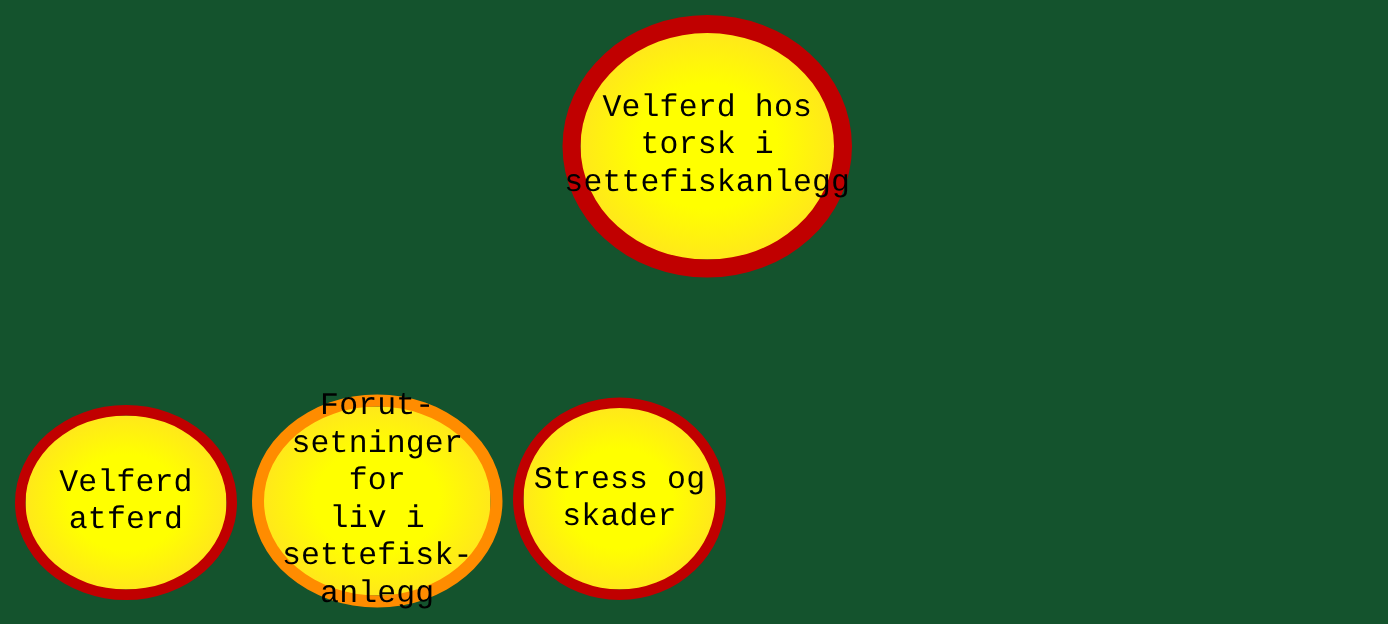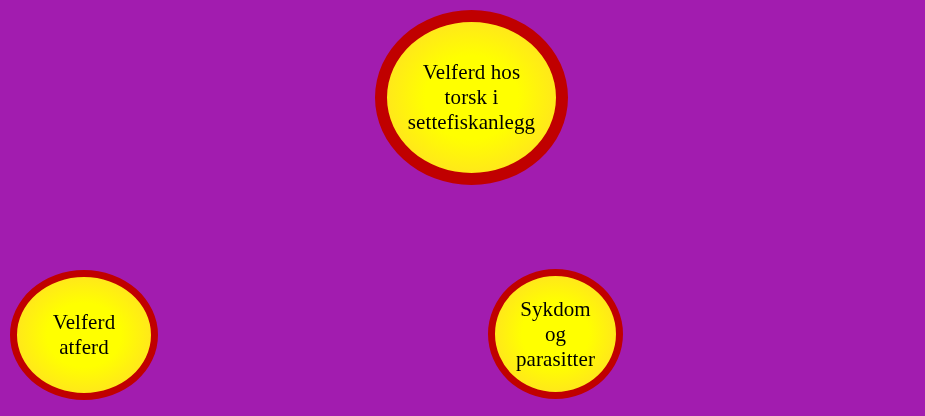--- a/index.html
+++ b/index.html
@@ -4,23 +4,23 @@
 <style>
   html, body {
     margin: 0;
     padding: 0;
     background: #000000;
   }
   .canvas {
     position: relative;
     width: 925px;
     height: 416px;
-    background: #a21caf;
+    background: #14532d;
     overflow: hidden;
-    font-family: Liberation Serif, serif;
+    font-family: Liberation Mono, monospace;
   }
   .node {
     position: absolute;
     box-sizing: border-box;
     border-radius: 50%;
     background: radial-gradient(closest-side, #FFFF00 55%, #FFE81A 100%);
     display: flex;
     align-items: center;
     justify-content: center;
     text-align: center;
@@ -53,23 +53,28 @@
     <span class="node-label">Velferd hos
 torsk i
 settefiskanlegg</span>
   </div>
 
   <div class="node node-child node-c0" style="border-color: rgb(192, 0, 0);">
     <span class="node-label">Velferd
 atferd</span>
   </div>
 
+  <div class="node node-child node-c1" style="border-color: rgb(255, 140, 0);">
+    <span class="node-label">Forut-
+setninger for
+liv i settefisk-
+anlegg</span>
+  </div>
 
+  <div class="node node-child node-c2" style="border-color: rgb(192, 0, 0);">
+    <span class="node-label">Stress og
+skader</span>
+  </div>
 
-  <div class="node node-child node-c3" style="border-color: rgb(192, 0, 0);">
-    <span class="node-label">Sykdom
-og
-parasitter</span>
-  </div>
 
 
 
 </div>
 
 </body></html>

